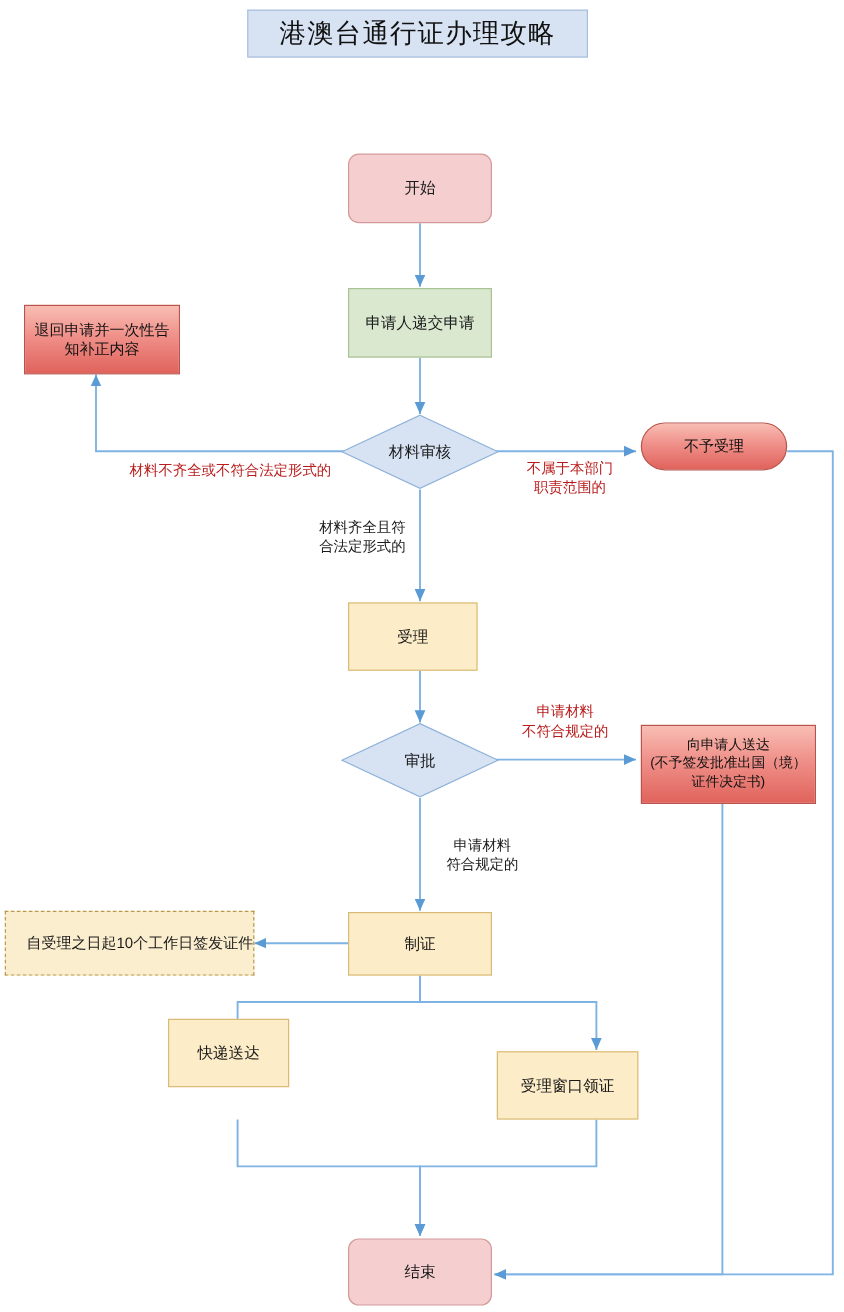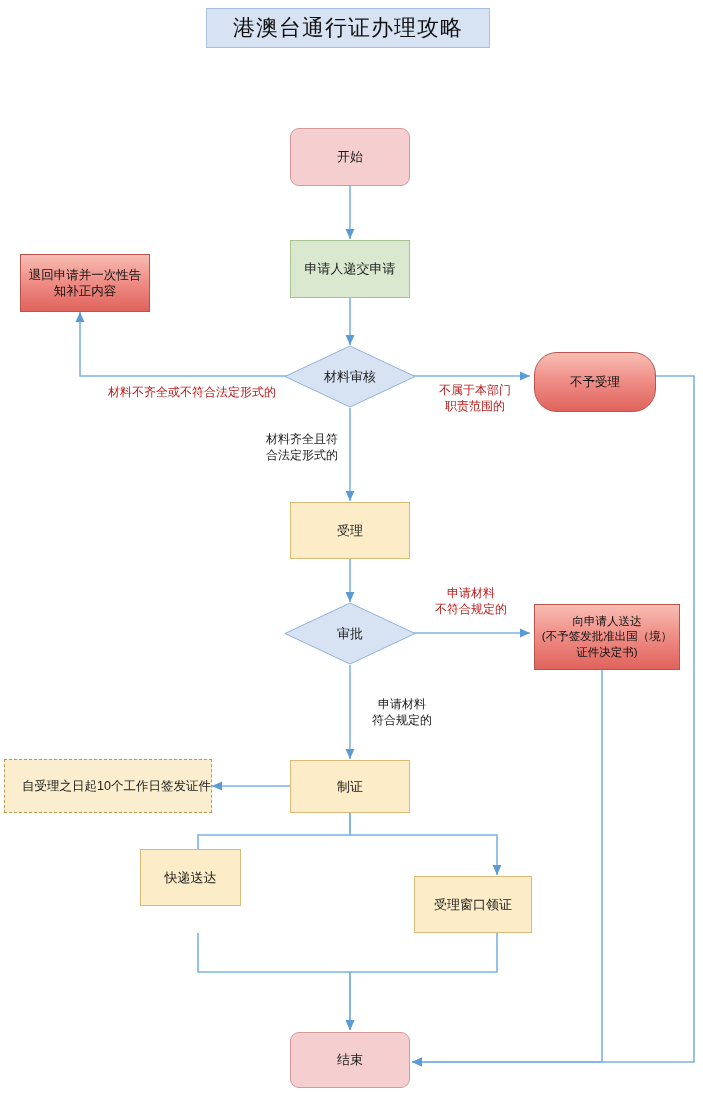--- a/index.html
+++ b/index.html
@@ -105,25 +105,25 @@
 知补正内容</span>
 </div>
 
 <div class="node diamond" style="left:284px;top:345px;width:132px;height:63px;font-family:Liberation Serif, serif;">
   <svg width="132" height="63" viewBox="0 0 132 63" xmlns="http://www.w3.org/2000/svg">
     <polygon points="66,1 131,31.5 66,62 1,31.5" fill="#d7e3f3" stroke="#8fb2d9" stroke-width="1"></polygon>
   </svg>
   <span class="txt">材料审核</span>
 </div>
 
-<div class="node red-box" style="left:534px;top:352px;width:122px;height:60px;border-radius:23px;">
+<div class="node red-box" style="left:534px;top:352px;width:122px;height:40px;border-radius:23px;">
   <span class="txt">不予受理</span>
 </div>
 
-<div class="node proc-yellow" style="left:290px;top:502px;width:120px;height:57px;">
+<div class="node proc-yellow" style="left:290px;top:502px;width:108px;height:57px;">
   <span class="txt">受理</span>
 </div>
 
 <div class="node diamond" style="left:284px;top:602px;width:132px;height:63px;">
   <svg width="132" height="63" viewBox="0 0 132 63" xmlns="http://www.w3.org/2000/svg">
     <polygon points="66,1 131,31.5 66,62 1,31.5" fill="#d7e3f3" stroke="#8fb2d9" stroke-width="1"></polygon>
   </svg>
   <span class="txt">审批</span>
 </div>
 

